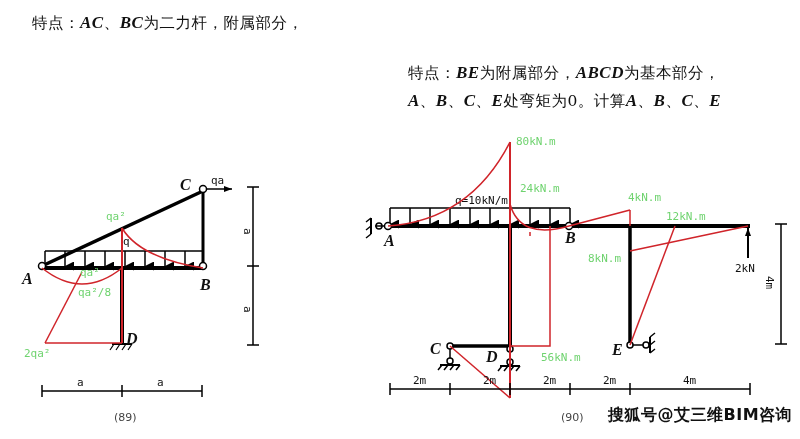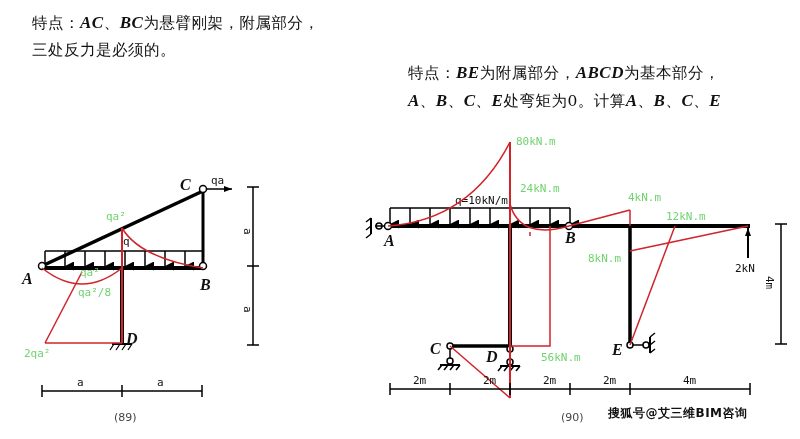--- a/index.html
+++ b/index.html
@@ -8,28 +8,27 @@
   .note { position:absolute; font-size:15.5px; line-height:27px; color:#111; letter-spacing:0.5px; }
   .note b { font-style:italic; font-family:"Liberation Serif", serif; font-size:17px; }
   #note-left { left:32px; top:9px; width:350px; }
   #note-right { left:408px; top:22px; width:410px;margin-top:37px; }
   svg { position:absolute; left:0; top:0; }
   .green { fill:#6fd36f; font-family:"DejaVu Sans Mono", monospace; font-size:11px; }
   .black-lbl { fill:#111; font-family:"DejaVu Sans Mono", monospace; font-size:11px; }
   .pt { fill:#111; font-family:"Liberation Serif", serif; font-style:italic; font-weight:bold; font-size:16px; }
   .cap { fill:#444; font-family:"DejaVu Sans", sans-serif; font-size:11px; }
   .wm { position:absolute; left:608px; top:405px; font-family:"DejaVu Sans", sans-serif;
-        font-size:12px; font-weight:bold; color:#111; letter-spacing:0.5px; }
+        font-size:16px; font-weight:bold; color:#111; letter-spacing:0.5px; }
 </style>
 </head>
 <body>
 
 <div class="note" id="note-left">
-  <div><span>特点：</span><b>AC</b><span>、</span><b>BC</b><span>为悬臂刚架，附属部分，</span></div>
-  <div><span>三处反力是必须的。</span></div>
+  <div><span>特点：</span><b>AC</b><span>、</span><b>BC</b><span>为二力杆，附属部分，</span></div>
 </div>
 
 <div class="note" id="note-right">
   <div><span>特点：</span><b>BE</b><span>为附属部分，</span><b>ABCD</b><span>为基本部分，</span></div>
   <div><b>A</b><span>、</span><b>B</b><span>、</span><b>C</b><span>、</span><b>E</b><span>处弯矩为0。计算</span><b>A</b><span>、</span><b>B</b><span>、</span><b>C</b><span>、</span><b>E</b></div>
 </div>
 
 <svg width="800" height="439" viewBox="0 0 800 439">
   <defs>
     <marker id="arrowDown" markerWidth="6" markerHeight="6" refX="3" refY="6" orient="auto">

